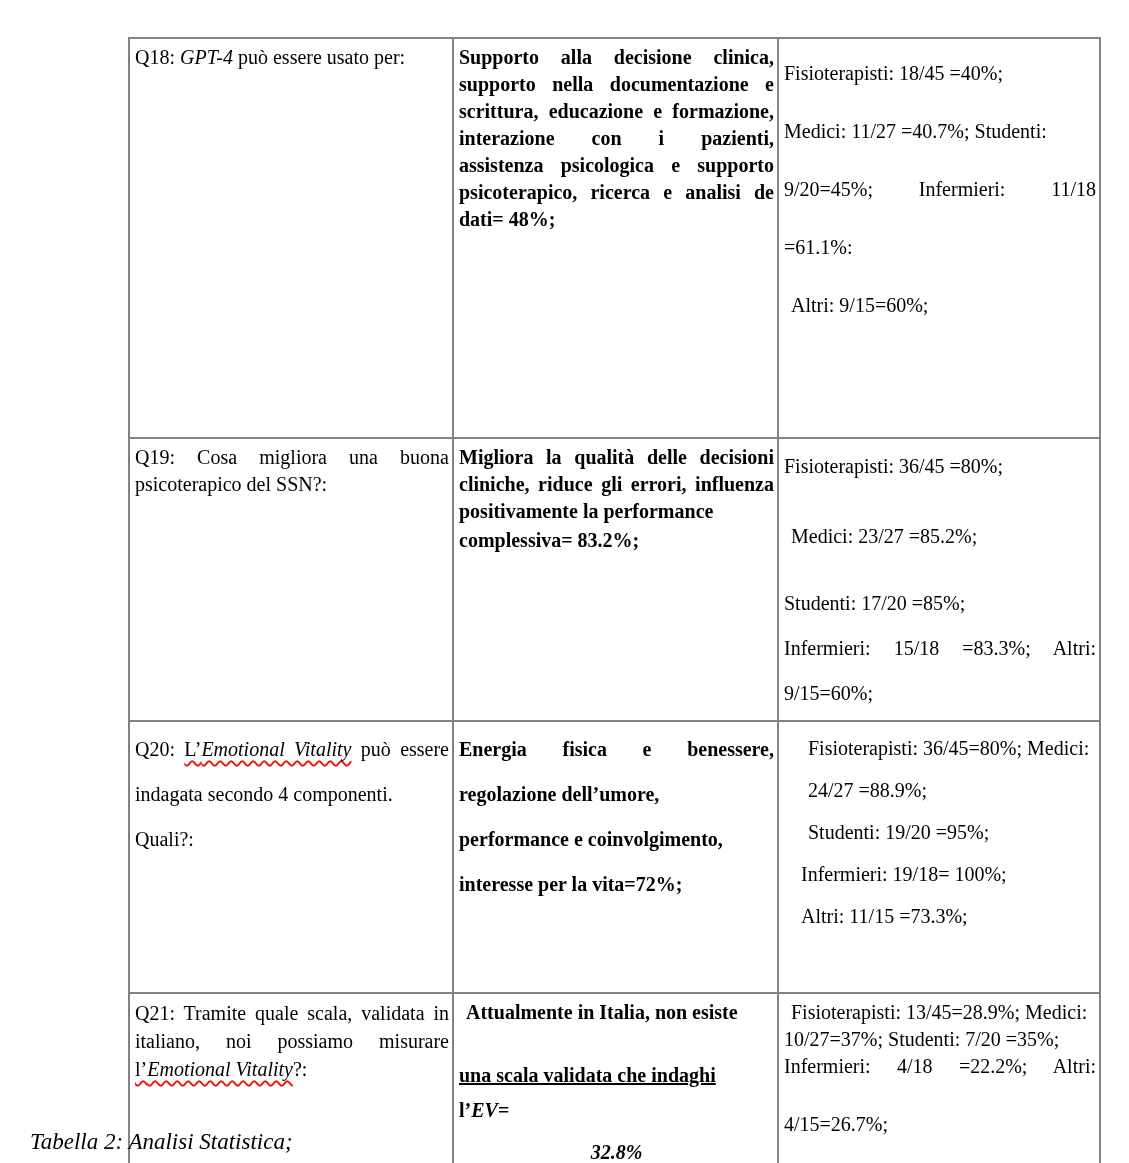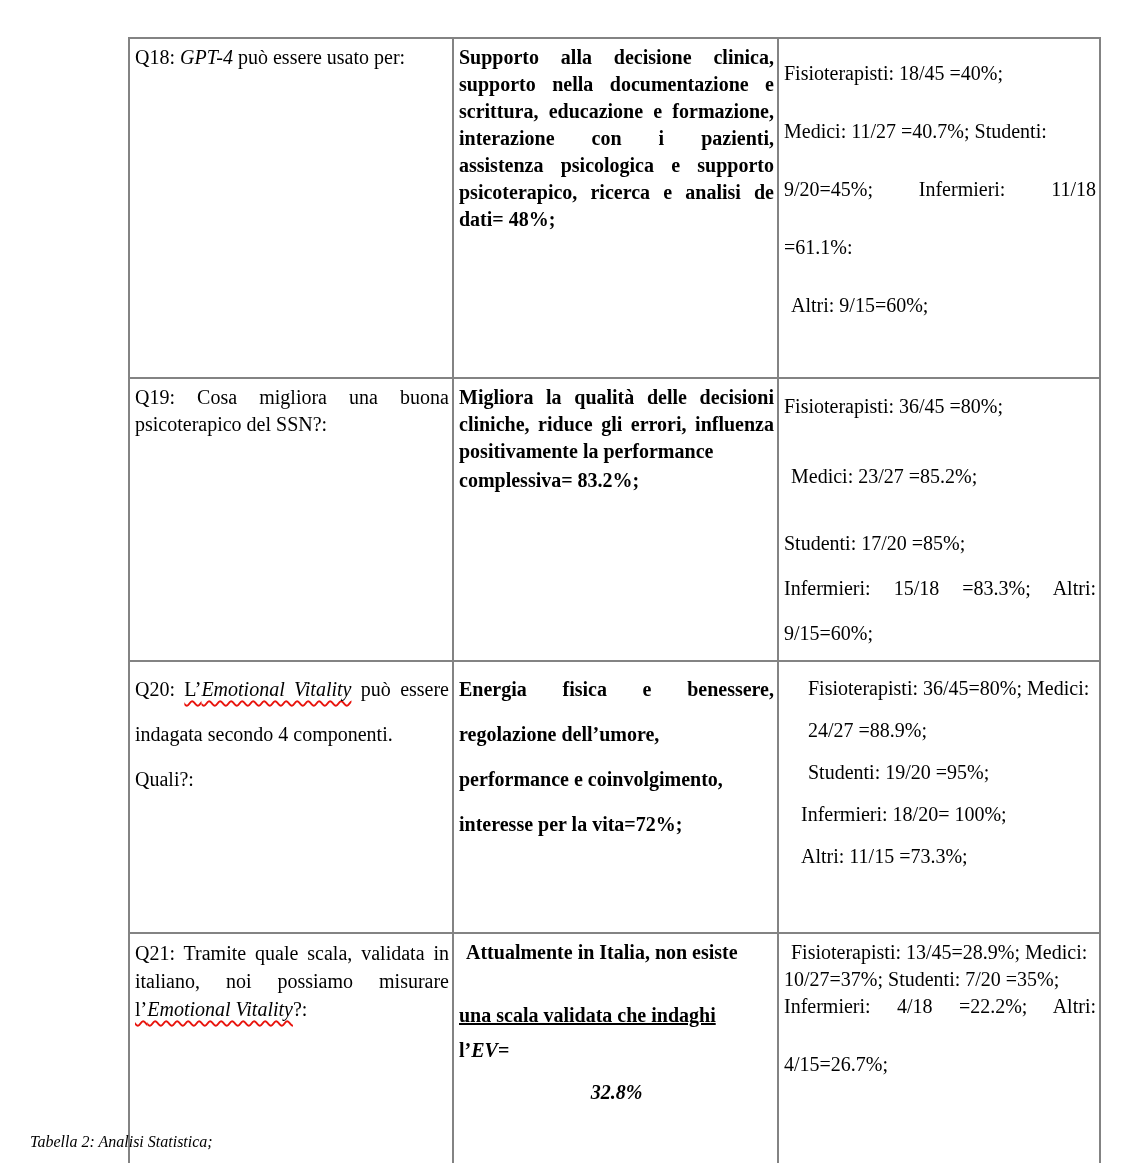--- a/index.html
+++ b/index.html
@@ -7,21 +7,21 @@
     width:1129px; height:1163px; background:#ffffff; color:#000;
     font-family:"Liberation Serif", serif; position:relative; overflow:hidden;
   }
   .tablewrap { position:absolute; left:128px; top:37px; }
   table { border-collapse:collapse; table-layout:fixed; width:971px; }
   td {
     border:2px solid #838383; vertical-align:top;
     padding:5px 3px 4px 5px; font-size:20px; overflow:hidden;
   }
   col.c1 { width:324px; } col.c2 { width:325px; } col.c3 { width:322px; }
-  tr.r0 { height:340px; } tr.r1 { height:277px; } tr.r2 { height:272px; } tr.r3 { height:304px; }
+  tr.r0 { height:400px; } tr.r1 { height:277px; } tr.r2 { height:272px; } tr.r3 { height:304px; }
   .acell { font-weight:bold; }
   .line { white-space:normal; }
   .jl { text-align:justify; text-align-last:justify; }
   .lh27 .line { line-height:27px; }
   .lh28 .line { line-height:28px; }
   .lh42 .line { line-height:42px;margin-left:17px; }
   .lh45 .line { line-height:45px; }
   .lh58 .line { line-height:58px; }
   .ind { padding-left:7px; }
   .mt8  { margin-top:8px; }
@@ -34,21 +34,21 @@
   .it { font-style:italic; }
   .sq {
     text-decoration-line:underline;
     text-decoration-style:wavy;
     text-decoration-color:#e8130c;
     text-decoration-thickness:2px;
     text-underline-offset:4px;
   }
   .caption {
     position:absolute; left:30px; top:1128px;
-    font-style:italic; font-size:16px; line-height:28px;
+    font-style:italic; font-size:23px; line-height:28px;
   }
 </style>
 </head>
 <body>
 
 <div class="tablewrap">
   <table>
     <colgroup>
         <col class="c1">
         <col class="c2">
@@ -107,21 +107,21 @@
         <td class="acell lh45">
           <div class="line jl">Energia fisica e benessere,</div>
           <div class="line">regolazione dell’umore,</div>
           <div class="line">performance e coinvolgimento,</div>
           <div class="line">interesse per la vita=72%;</div>
         </td>
         <td class="scell lh42">
           <div class="line ind">Fisioterapisti: 36/45=80%; Medici:</div>
           <div class="line ind">24/27 =88.9%;</div>
           <div class="line ind">Studenti: 19/20 =95%;</div>
-          <div class="line">Infermieri: 18/20= 100%;</div>
+          <div class="line">Infermieri: 19/18= 100%;</div>
           <div class="line">Altri: 11/15 =73.3%;</div>
         </td>
       </tr>
 
       <tr class="r3">
         <td class="qcell lh28">
           <div class="line jl">Q21: Tramite quale scala, validata in</div>
           <div class="line jl">italiano, noi possiamo misurare</div>
           <div class="line"><span class="sq"><span>l’</span><span class="it">Emotional Vitality</span></span><span>?:</span></div>
         </td>

